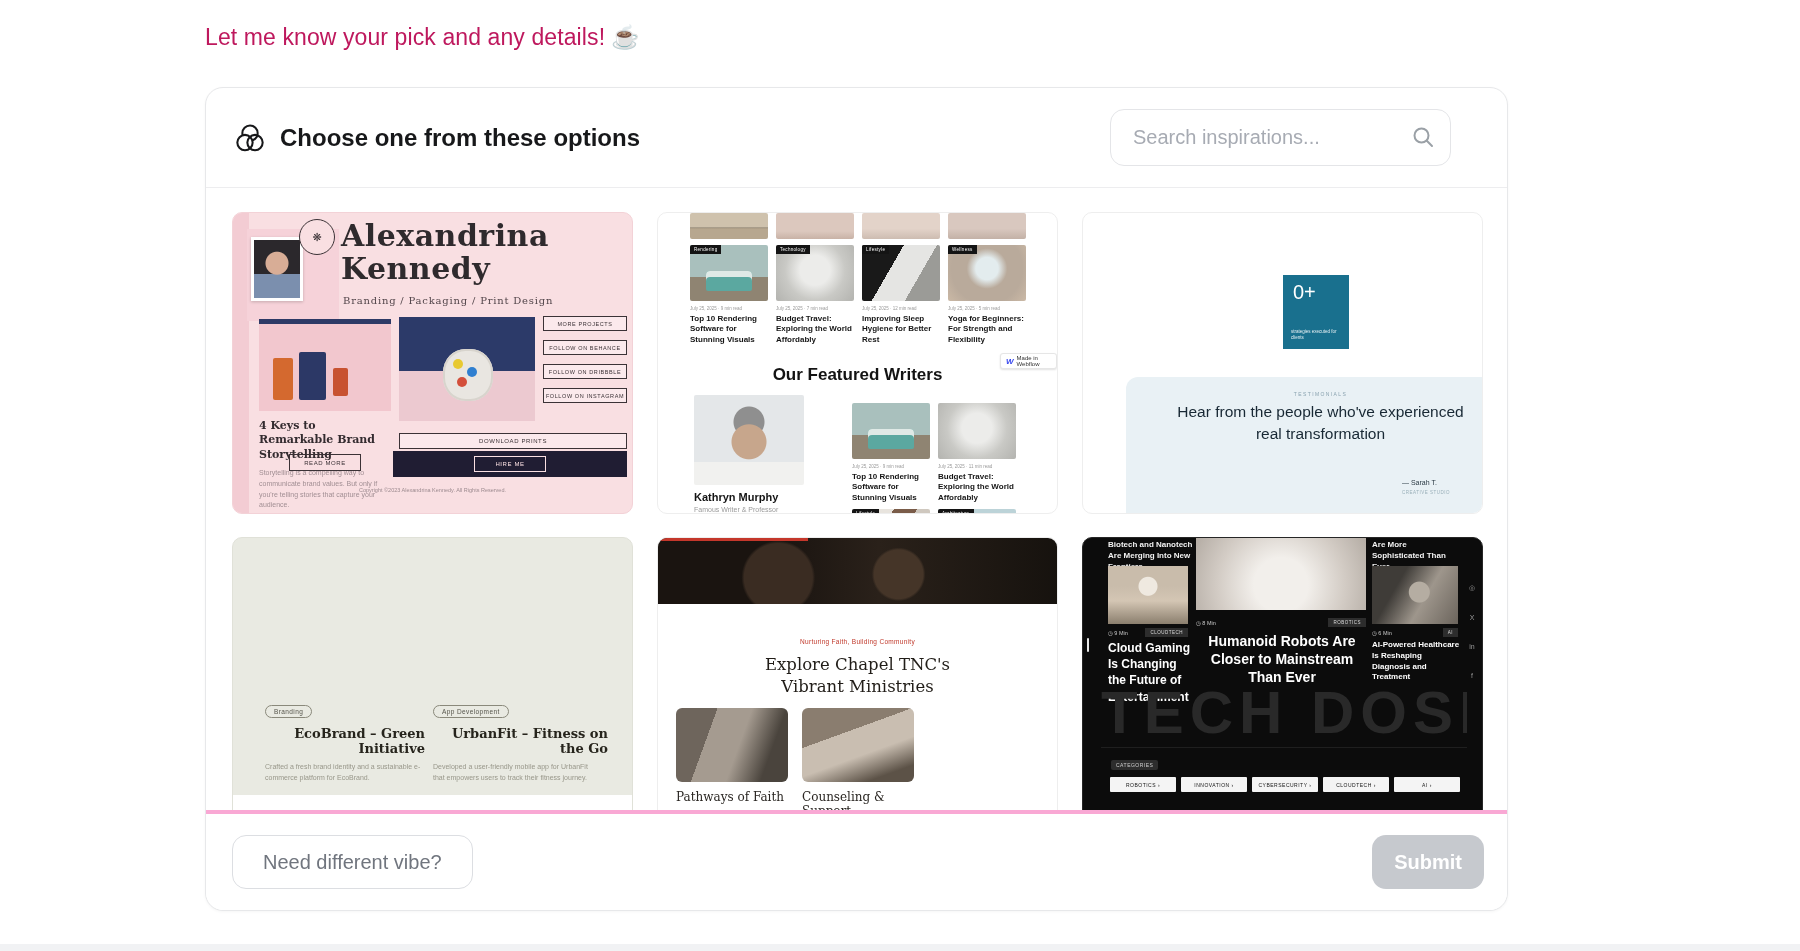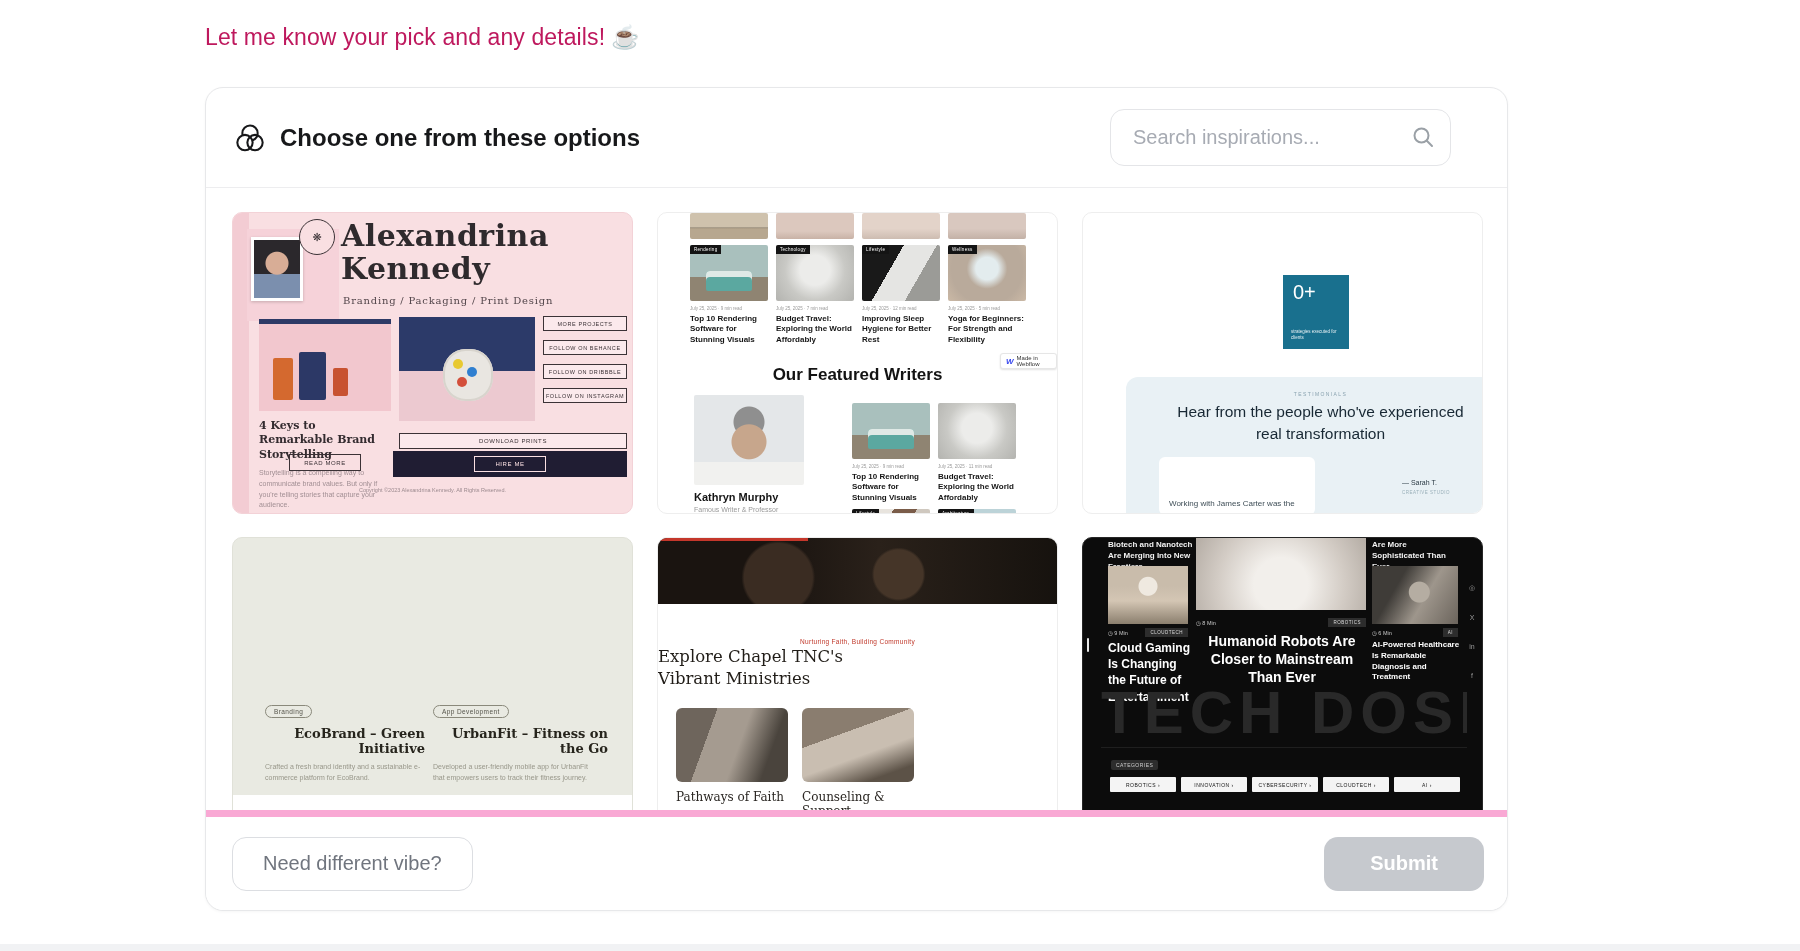--- a/index.html
+++ b/index.html
@@ -122,21 +122,21 @@
   .cs-desc { margin-top:6px; font-size:7px; color:#98978a; line-height:1.55; width:158px; }
   .cs-strip { left:0; top:257px; width:401px; height:45px; background:#fff; }
 
   
   .ch-hero { left:0; top:0; width:401px; height:66px;
              background: radial-gradient(circle at 30% 60%, #3a2c22 0 12%, rgba(0,0,0,0) 13%),
                          radial-gradient(circle at 60% 55%, #453528 0 10%, rgba(0,0,0,0) 11%),
                          linear-gradient(90deg,#1a1410 0 30%, #2a211a 55%, #16120e); }
   .ch-streak { left:0; top:0; width:150px; height:3px; background:#c4372b; }
   .ch-eyebrow { left:0; top:100px; width:100%; text-align:center; font-size:6.5px; color:#c0392b; letter-spacing:.3px; }
-  .ch-head { left:0; top:108px; width:100%; text-align:left; font-family:"DejaVu Serif",serif; font-size:16.5px;
+  .ch-head { left:0; top:116px; width:100%; text-align:center; font-family:"DejaVu Serif",serif; font-size:16.5px;
              font-weight:500; color:#211d18; line-height:1.32; }
   .ch-cards { left:18px; top:170px; width:365px; display:grid; grid-template-columns:repeat(3,112px); gap:14px; }
   .ch-img { height:74px; border-radius:6px; }
   .ch-img1 { background:linear-gradient(110deg,#6e655c 0 30%, #a59b90 30% 55%, #4a443d 80%); }
   .ch-img2 { background:linear-gradient(160deg,#8a7d6f 0 35%, #c9beb1 35% 60%, #5c5247 85%); }
   .ch-img3 { background:linear-gradient(120deg,#8c8277 0 28%, #baa58f 50%, #6b5f52 85%); }
   .ch-cap { margin-top:8px; font-family:"DejaVu Serif",serif; font-size:12px; color:#2a2622; }
 
   
   .opt-tech { background:#0c0c0c; border-color:#262626; color:#fff; }
@@ -163,26 +163,26 @@
   .tn-social { left:382px; top:46px; width:14px; display:flex; flex-direction:column; gap:22px; align-items:center; }
   .tn-soc { font-size:7px; color:#9a9a9a; }
   .tn-wordband { left:18px; top:142px; width:366px; height:68px; overflow:hidden; border-bottom:1px solid #1f1f1f; }
   .tn-word { font-size:60px; font-weight:800; color:#292929; letter-spacing:6px; line-height:66px; white-space:nowrap; }
   .tn-catpill { left:28px; top:222px; background:#2d2d2d; color:#cfcfcf; font-size:5px; letter-spacing:.5px; padding:2px 5px; border-radius:2px; }
   .tn-cats { left:27px; top:239px; width:350px; display:grid; grid-template-columns:repeat(5,1fr); gap:5px; }
   .tn-cat { height:15px; background:#f4f4f4; color:#141414; font-size:5px; letter-spacing:.5px;
             display:flex; align-items:center; justify-content:center; border-radius:1px; }
 
   
-  .panel-foot { position:absolute; left:0; right:0; bottom:0; height:100px; border-top:7px solid #f9a8d4;
+  .panel-foot { position:absolute; left:0; right:0; bottom:0; height:100px; border-top:4px solid #f9a8d4;
                 display:flex; align-items:center; justify-content:space-between; padding:0 23px 0 26px;
                 background:#fff; border-radius:0 0 18px 18px; }
   .vibe-btn { height:54px; padding:0 30px; border:1.5px solid #dcdee2; border-radius:14px; background:#fff;
               font-size:20px; color:#70757e; font-family:"Liberation Sans",sans-serif; cursor:pointer; }
-  .submit-btn { height:54px; padding:0 46px; border:none; border-radius:14px; background:#c6c9ce;
+  .submit-btn { height:54px; padding:0 22px; border:none; border-radius:14px; background:#c6c9ce;
                 font-size:20px; font-weight:600; color:#fff; font-family:"Liberation Sans",sans-serif; cursor:default; }
   .bottom-strip { position:absolute; left:0; bottom:0; width:1800px; height:7px; background:#f1f2f4; }
 </style>
 </head>
 <body>
 
 <div>
 
   <div class="chat-msg">Let me know your pick and any details! ☕</div>
 
@@ -313,23 +313,20 @@
         <div class="abs t-stat">
           <span class="t-stat-val">0+</span>
           <span class="t-stat-cap">strategies executed for clients</span>
         </div>
         <div class="abs t-section">
           <div class="t-eyebrow">TESTIMONIALS</div>
           <div class="t-head">
             <span style="display:block">Hear from the people who've experienced</span>
             <span style="display:block">real transformation</span>
           </div>
-          <div class="t-quote-card">
-            <div class="t-quote">Working with James Carter was the</div>
-          </div>
           <div class="t-attr-name">— Sarah T.</div>
           <div class="t-attr-role">CREATIVE STUDIO</div>
         </div>
       </div>
 
       <div class="opt opt-cs">
         <div class="abs cs-item1">
           <span class="cs-pill">Branding</span>
           <div class="cs-title">EcoBrand – Green Initiative</div>
           <div class="cs-desc">Crafted a fresh brand identity and a sustainable e-commerce platform for EcoBrand.</div>
@@ -377,21 +374,21 @@
         <div class="abs tn-meta tn-meta-c">
           <span class="tn-min">◷ 8 Min</span>
           <span class="tn-pill">ROBOTICS</span>
         </div>
         <div class="abs tn-meta tn-meta-r">
           <span class="tn-min">◷ 6 Min</span>
           <span class="tn-pill">AI</span>
         </div>
         <div class="abs tn-title-l">Cloud Gaming Is Changing the Future of Entertainment</div>
         <div class="abs tn-title-c">Humanoid Robots Are Closer to Mainstream Than Ever</div>
-        <div class="abs tn-title-r">AI-Powered Healthcare Is Remarkable Diagnosis and Treatment</div>
+        <div class="abs tn-title-r">AI-Powered Healthcare Is Reshaping Diagnosis and Treatment</div>
         <div class="abs tn-social">
           <span class="tn-soc">◎</span>
           <span class="tn-soc">X</span>
           <span class="tn-soc">in</span>
           <span class="tn-soc">f</span>
         </div>
         <div class="abs tn-wordband">
           <div class="tn-word">TECH DOSE</div>
         </div>
         <div class="abs tn-catpill">CATEGORIES</div>

